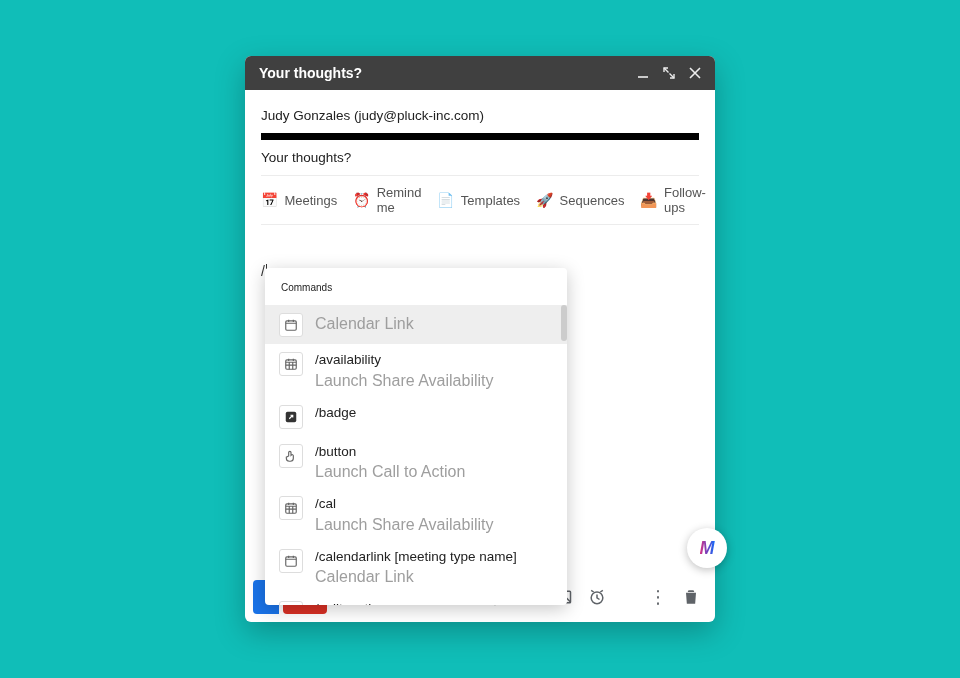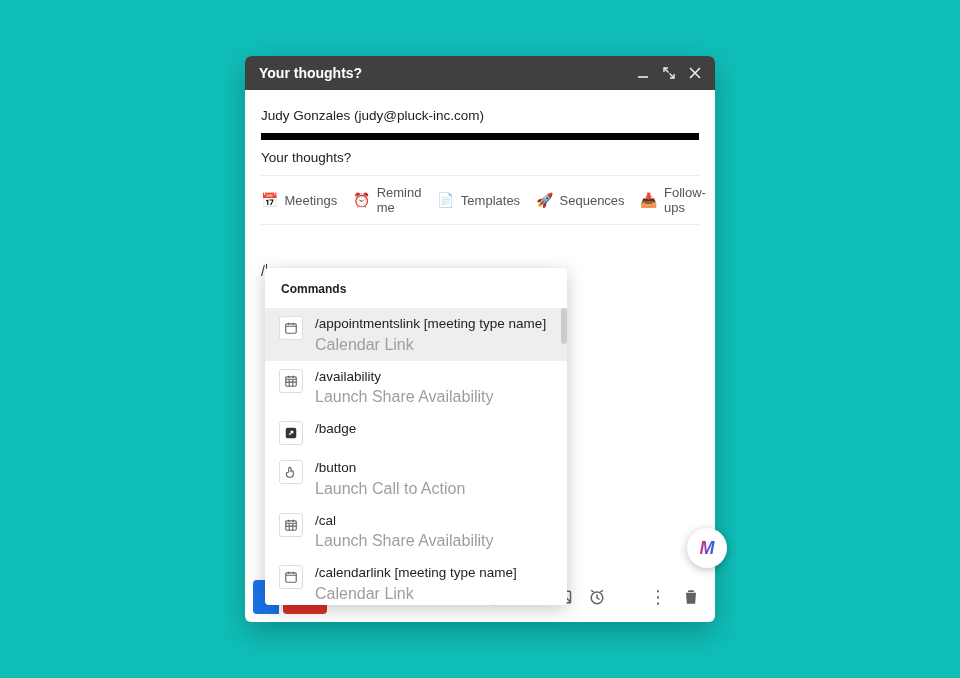--- a/index.html
+++ b/index.html
@@ -131,22 +131,22 @@
     background: #fff;
     border-radius: 4px;
     box-shadow: 0 4px 18px rgba(0,0,0,0.22);
     overflow: hidden;
     z-index: 50;
     display:flex;
     flex-direction:column;
   }
   .commands-header {
     padding: 14px 29px 12px 16px;
-    font-size: 12px;
-    font-weight: bold;
+    font-size: 10px;
+    font-weight: normal;
     color: #222;
   }
   .clist {
     flex:1;
     overflow: hidden;
     position: relative;
   }
   .cscroll {
     position:absolute;
     right:0; top:0;
@@ -286,21 +286,20 @@
       <div class="cscroll"></div>
       <div id="clist-inner">
           <div class="citem highlight">
             <div class="cicon">
               <svg width="14" height="14" viewBox="0 0 24 24" fill="none" stroke="#666" stroke-width="2">
                 <rect x="3" y="5" width="18" height="16" rx="2"></rect>
                 <path d="M3 9h18M8 3v4M16 3v4"></path>
               </svg>
             </div>
             <div class="ctxt">
-              <div class="ctitle">/appointmentslink [meeting type name]</div>
               <div class="cdesc">Calendar Link</div>
             </div>
           </div>
           <div class="citem">
             <div class="cicon">
               <svg width="14" height="14" viewBox="0 0 24 24" fill="none" stroke="#666" stroke-width="2">
                 <rect x="3" y="5" width="18" height="16" rx="2"></rect>
                 <path d="M3 9h18M8 3v4M16 3v4M3 14h18M9 9v12M15 9v12"></path>
               </svg>
             </div>

